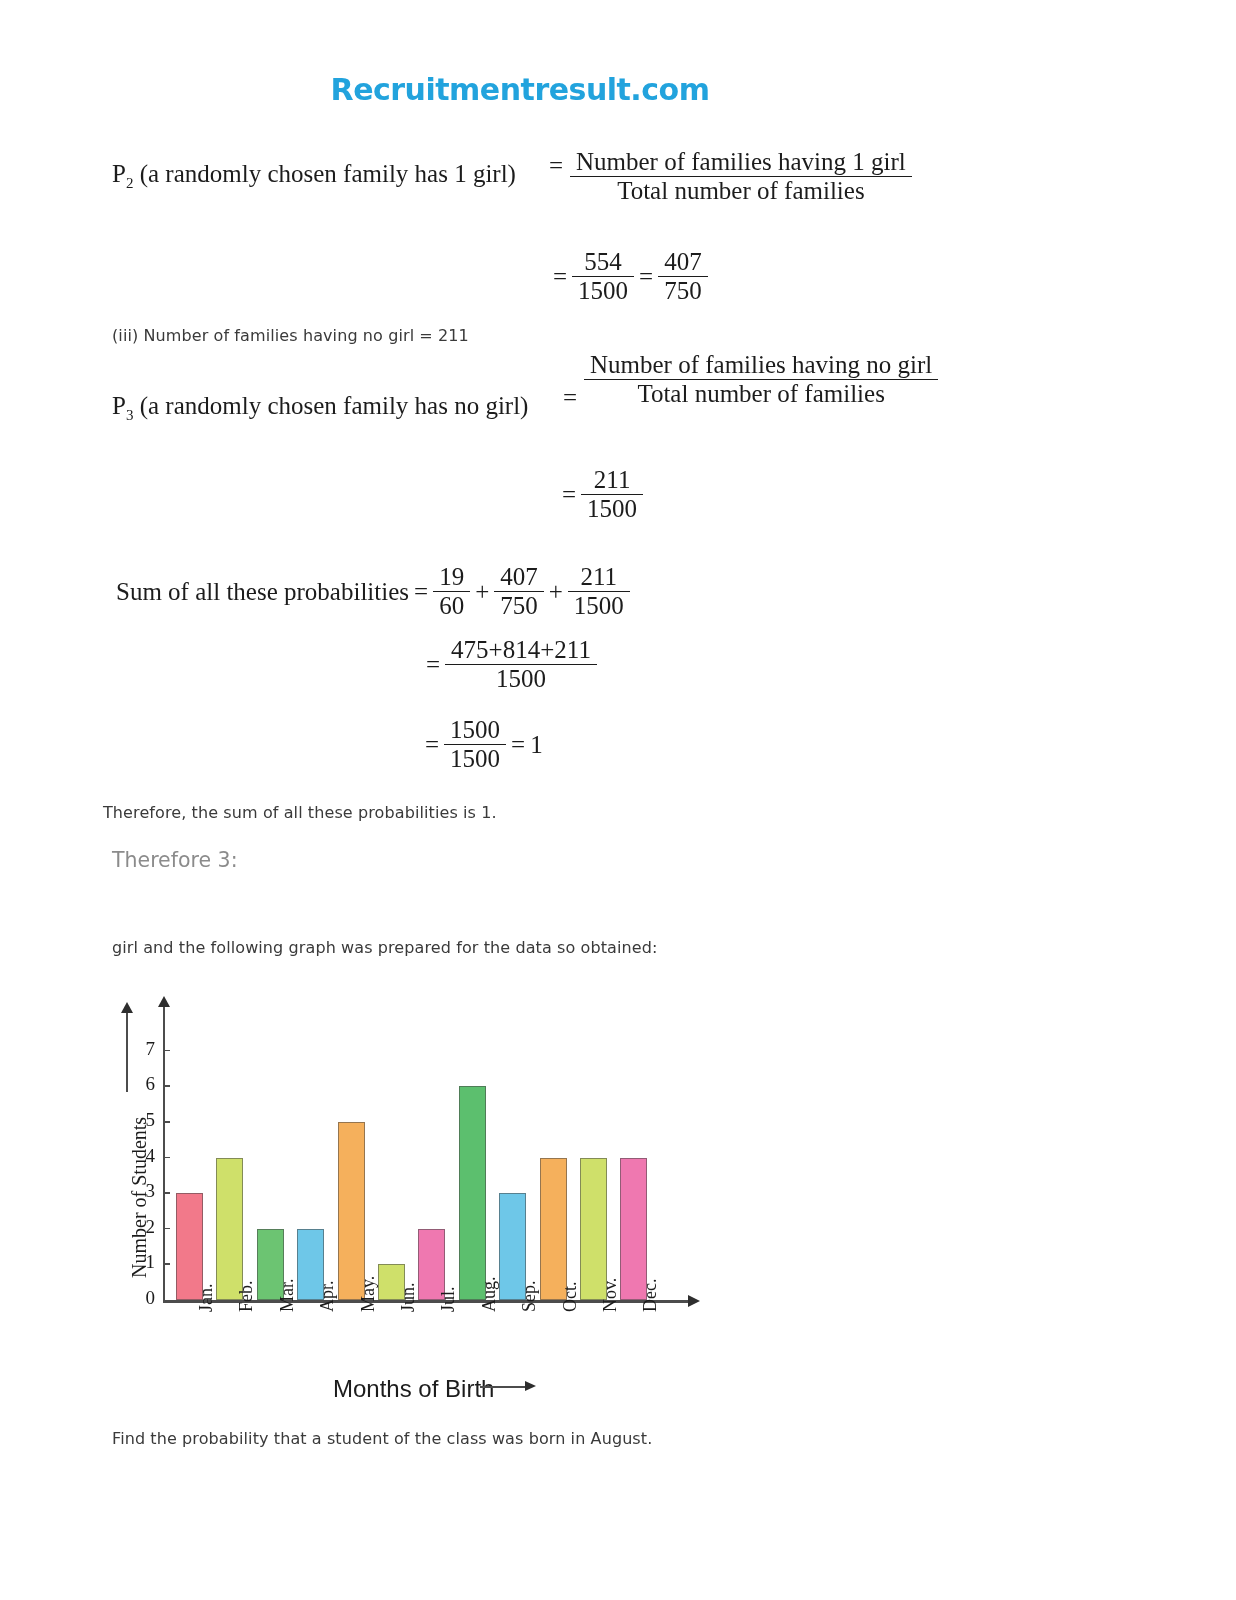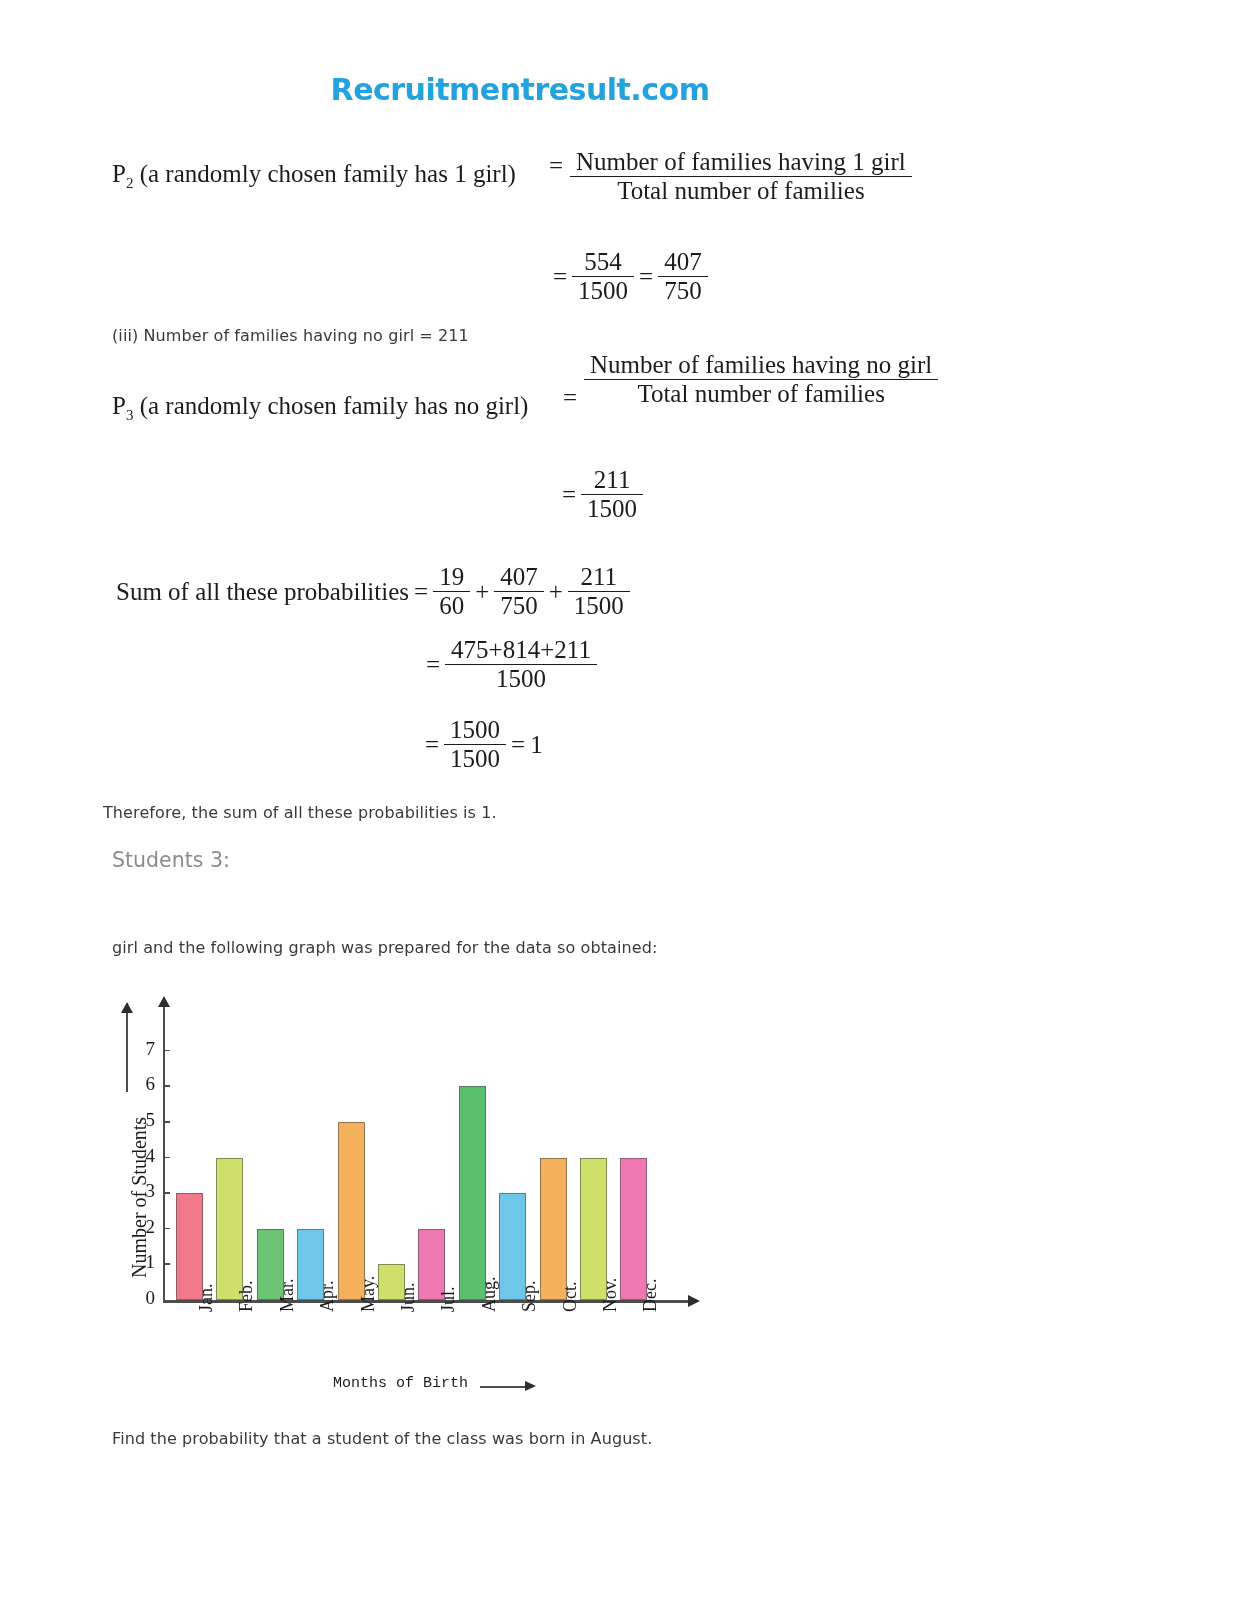--- a/index.html
+++ b/index.html
@@ -87,22 +87,22 @@
     position:absolute;
     font-family:"Liberation Serif", serif;
     font-size:18px;
     color:#1c1c1c;
     transform:rotate(-90deg);
     transform-origin:left top;
     white-space:nowrap;
   }
   .xtitle{
     position:absolute;
-    font-family:Liberation Mono, monospace;
-    font-size:15px;
+    font-family:Liberation Sans, sans-serif;
+    font-size:24px;
     color:#1c1c1c;
     white-space:nowrap;
   }
   .arrow-up{
     position:absolute;width:0;height:0;
     border-left:6px solid transparent;
     border-right:6px solid transparent;
     border-bottom:11px solid #2e2e2e;
   }
   .arrow-right{
@@ -207,21 +207,21 @@
       <span class="frac">
         <span class="num">1500</span>
         <span class="den">1500</span>
       </span>
       <span class="eqsign">=</span>
       <span>1</span>
     </span>
   </div>
 
   <div class="para" style="left:103px;top:803px;">Therefore, the sum of all these probabilities is 1.</div>
-  <div class="qlabel" style="left:112px;top:848px;">Students 3:</div>
+  <div class="qlabel" style="left:112px;top:848px;">Therefore 3:</div>
   <div class="para" style="left:112px;top:938px;">girl and the following graph was prepared for the data so obtained:</div>
 
   <div class="chart">
 
     <div class="axis-line" style="left:126px;top:1012px;width:2.2px;height:80px;"></div>
     <div class="arrow-up" style="left:121px;top:1002px;"></div>
 
     <div class="ylabel" style="left:128px;top:1278px;">Number of Students</div>
 
     <div class="axis-line" style="left:163px;top:1006px;width:2.4px;height:296px;"></div>

